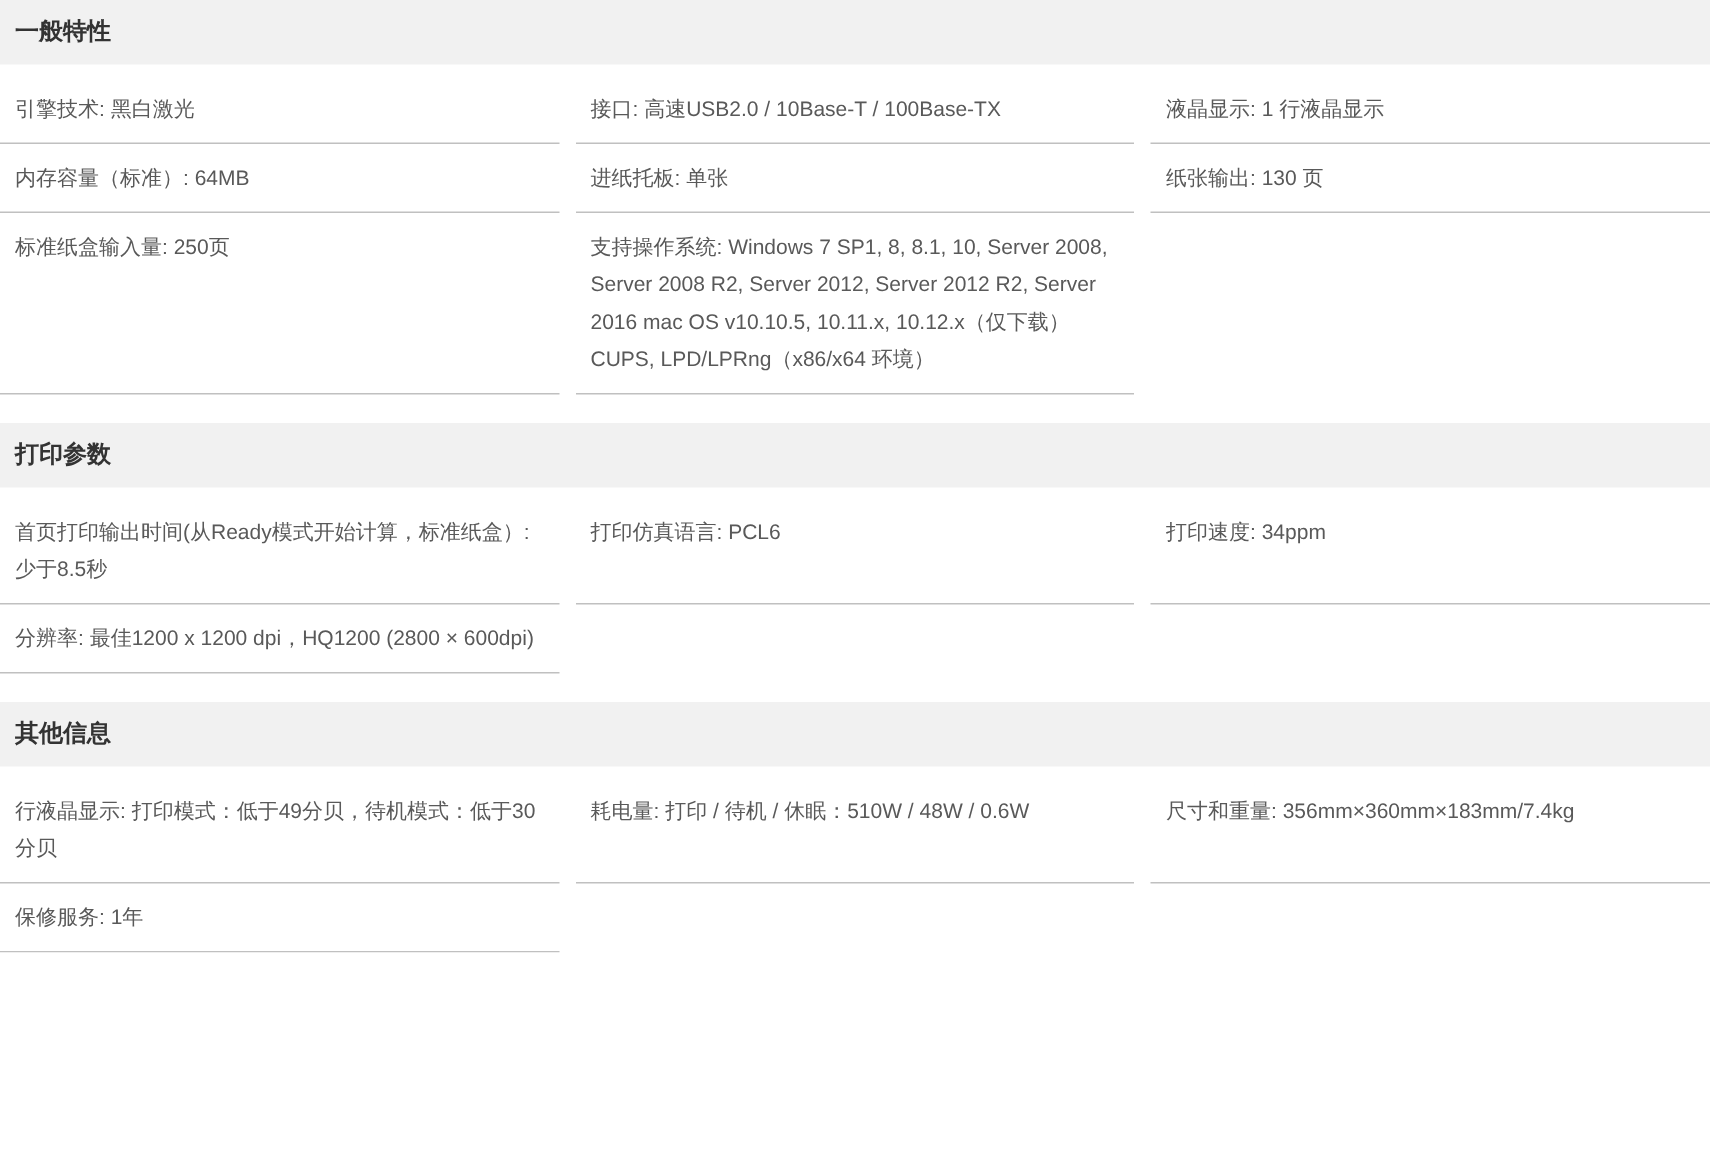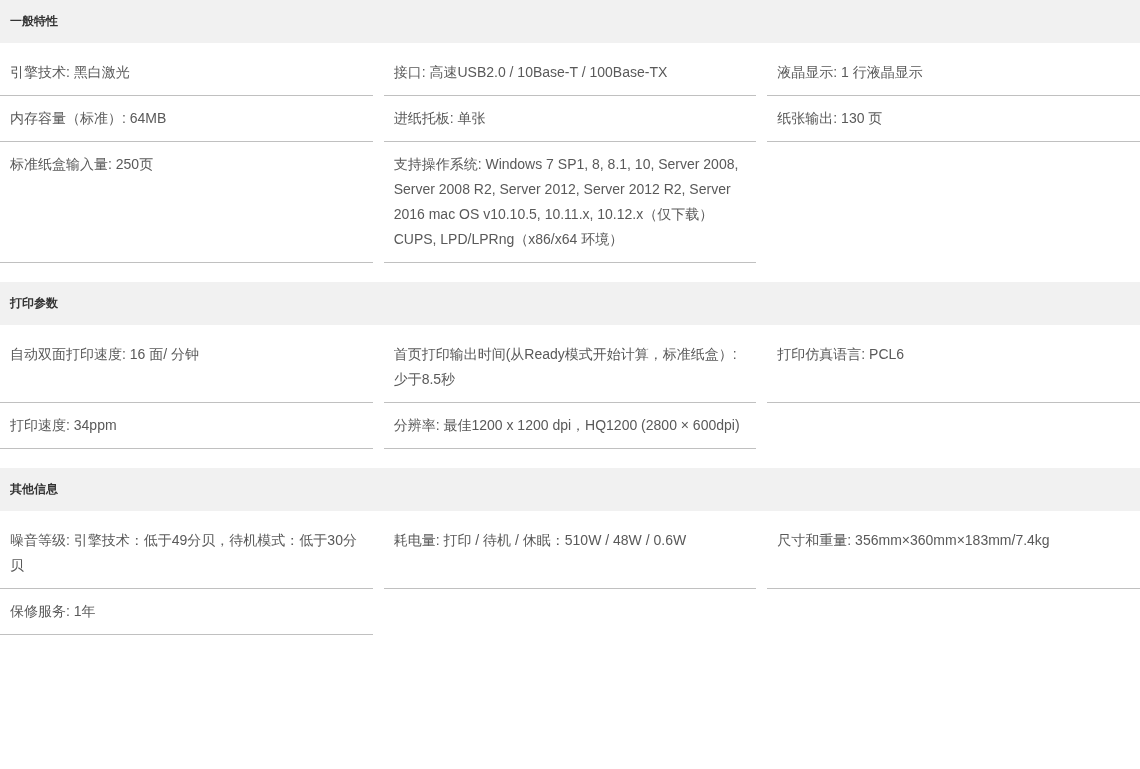--- a/index.html
+++ b/index.html
@@ -18,21 +18,21 @@
   .section-header {
     height: 43px;
     background: #f1f1f1;
     display: flex;
     align-items: center;
     padding-left: 10px;
     box-sizing: border-box;
     margin-bottom: 7px;
   }
   .section-title {
-    font-size: 12px;
+    font-size: 16px;
     font-weight: bold;
     color: #333333;
   }
   .grid {
     display: grid;
     grid-template-columns: 1fr 1fr 1fr;
     column-gap: 11px;
   }
   .cell {
     font-size: 14px;
@@ -68,37 +68,36 @@
       <div class="cell">标准纸盒输入量: 250页</div>
       <div class="cell">支持操作系统: Windows 7 SP1, 8, 8.1, 10, Server 2008, Server 2008 R2, Server 2012, Server 2012 R2, Server 2016 mac OS v10.10.5, 10.11.x, 10.12.x（仅下载） CUPS, LPD/LPRng（x86/x64 环境）</div>
     </div>
   </div>
 
   <div class="section">
     <div class="section-header">
       <span class="section-title">打印参数</span>
     </div>
     <div class="grid">
-      <div class="cell">自动双面打印速度: 16 面/ 分钟</div>
       <div class="cell">首页打印输出时间(从Ready模式开始计算，标准纸盒）: 少于8.5秒</div>
 
       <div class="cell">打印仿真语言: PCL6</div>
       <div class="cell">打印速度: 34ppm</div>
 
       <div class="cell">分辨率: 最佳1200 x 1200 dpi，HQ1200 (2800 × 600dpi)</div>
       <div class="cell noborder"></div>
     </div>
   </div>
 
   <div class="section">
     <div class="section-header">
       <span class="section-title">其他信息</span>
     </div>
     <div class="grid">
-      <div class="cell">噪音等级: 引擎技术：低于49分贝，待机模式：低于30分贝</div>
+      <div class="cell">行液晶显示: 打印模式：低于49分贝，待机模式：低于30分贝</div>
 
       <div class="cell">耗电量: 打印 / 待机 / 休眠：510W / 48W / 0.6W</div>
       <div class="cell">尺寸和重量: 356mm×360mm×183mm/7.4kg</div>
 
       <div class="cell">保修服务: 1年</div>
       <div class="cell noborder"></div>
     </div>
   </div>
 
 </div>

